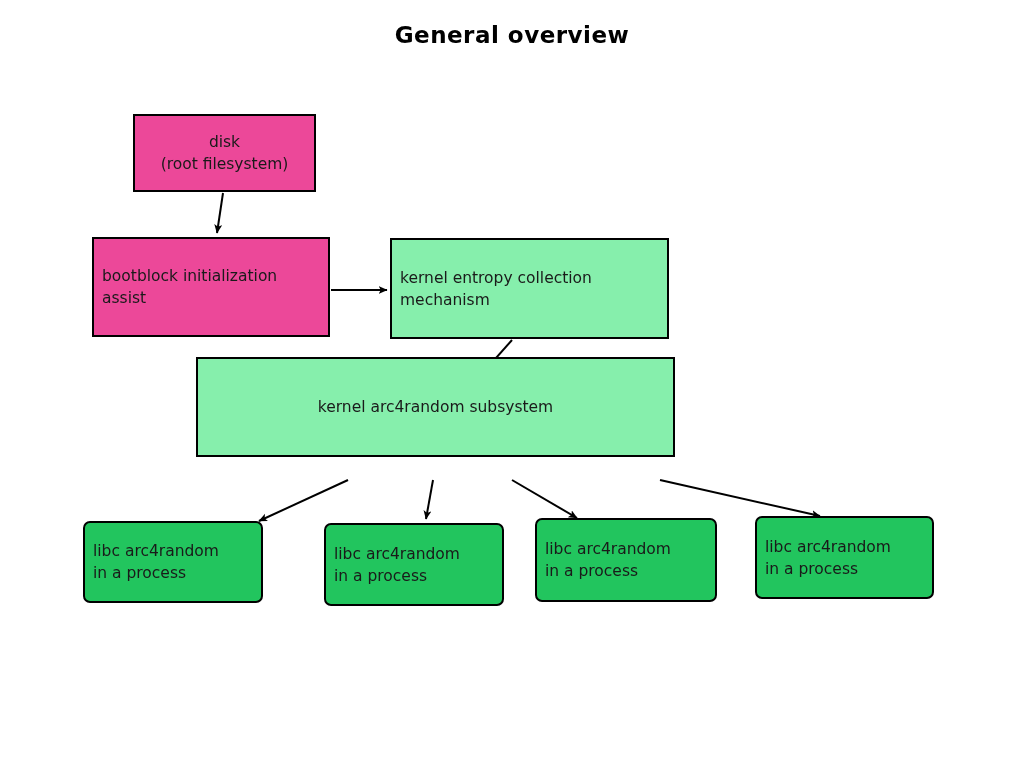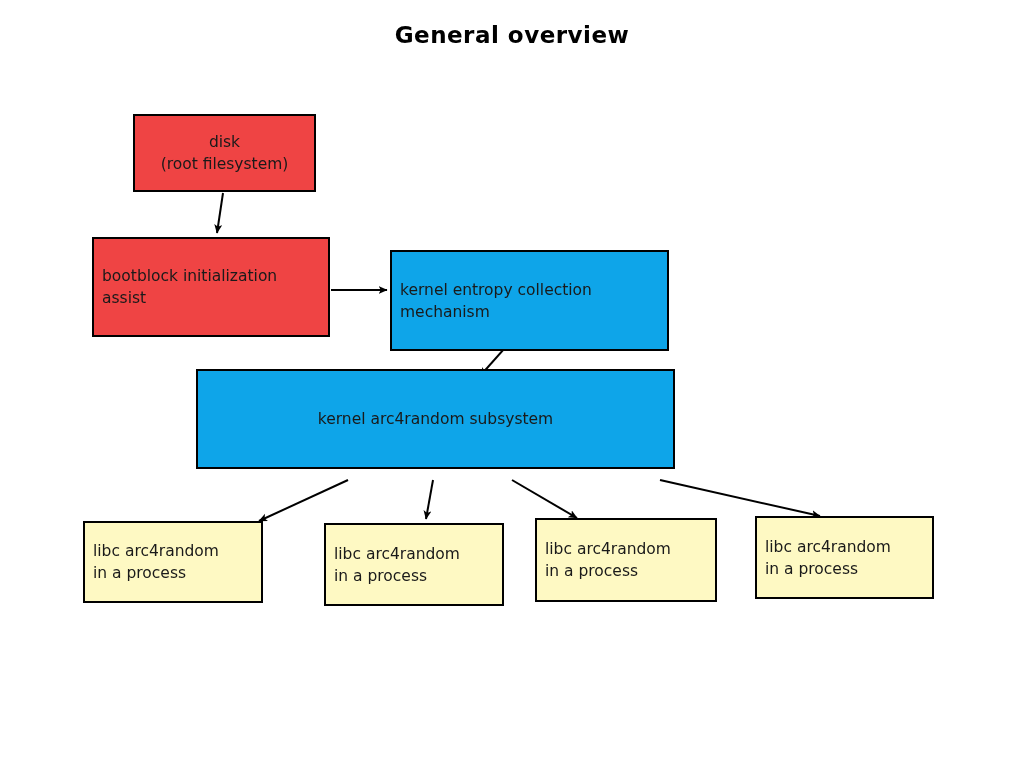--- a/index.html
+++ b/index.html
@@ -52,23 +52,23 @@
     flex-direction: column;
     justify-content: center;
     color: #1a1a1a;
     font-size: 15.5px;
     line-height: 1.42;
     white-space: pre-line;
   }
   .node.center  { align-items: center; text-align: center; }
   .node.left    { align-items: flex-start; text-align: left; padding-left: 8px; }
 
-  .blue   { background: #ef4444; }
-  .green  { background: #0ea5e9; margin-top: 12px; }
-  .orange { background: #fef9c3; }
+  .blue   { background: #ec4899; }
+  .green  { background: #86efac; }
+  .orange { background: #22c55e; border-radius: 7px; }
 
   
   #node-disk        { left: 133px; top: 114px;  width: 183px; height: 78px; }
   #node-bootblock   { left: 92px;  top: 237px;  width: 238px; height: 100px; }
   #node-entropy     { left: 390px; top: 238px;  width: 279px; height: 101px; }
   #node-subsystem   { left: 196px; top: 357px;  width: 479px; height: 100px; }
   #node-libc-1      { left: 83px;  top: 521px;  width: 180px; height: 82px; }
   #node-libc-2      { left: 324px; top: 523px;  width: 180px; height: 83px; }
   #node-libc-3      { left: 535px; top: 518px;  width: 182px; height: 84px; }
   #node-libc-4      { left: 755px; top: 516px;  width: 179px; height: 83px; }

